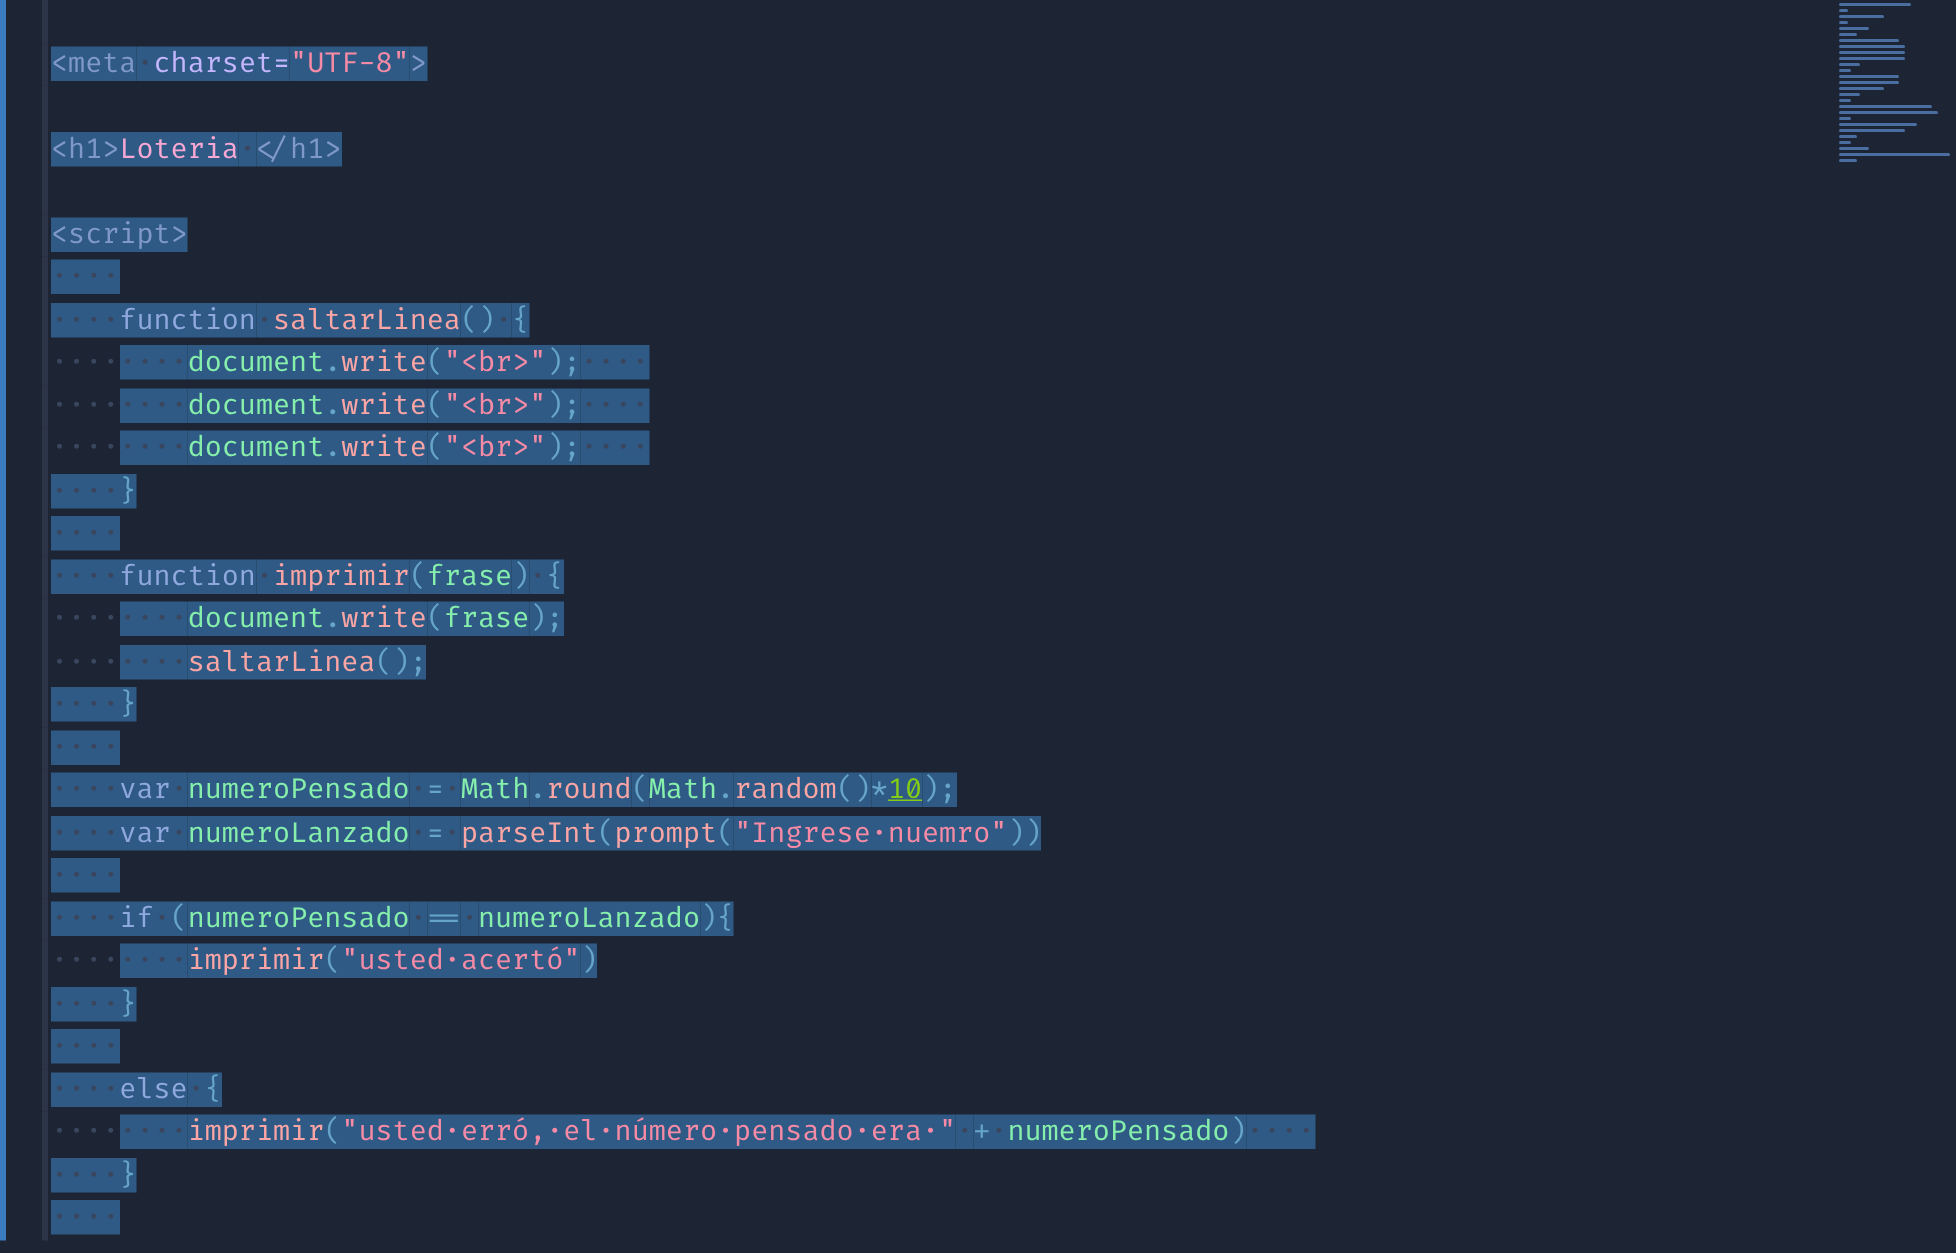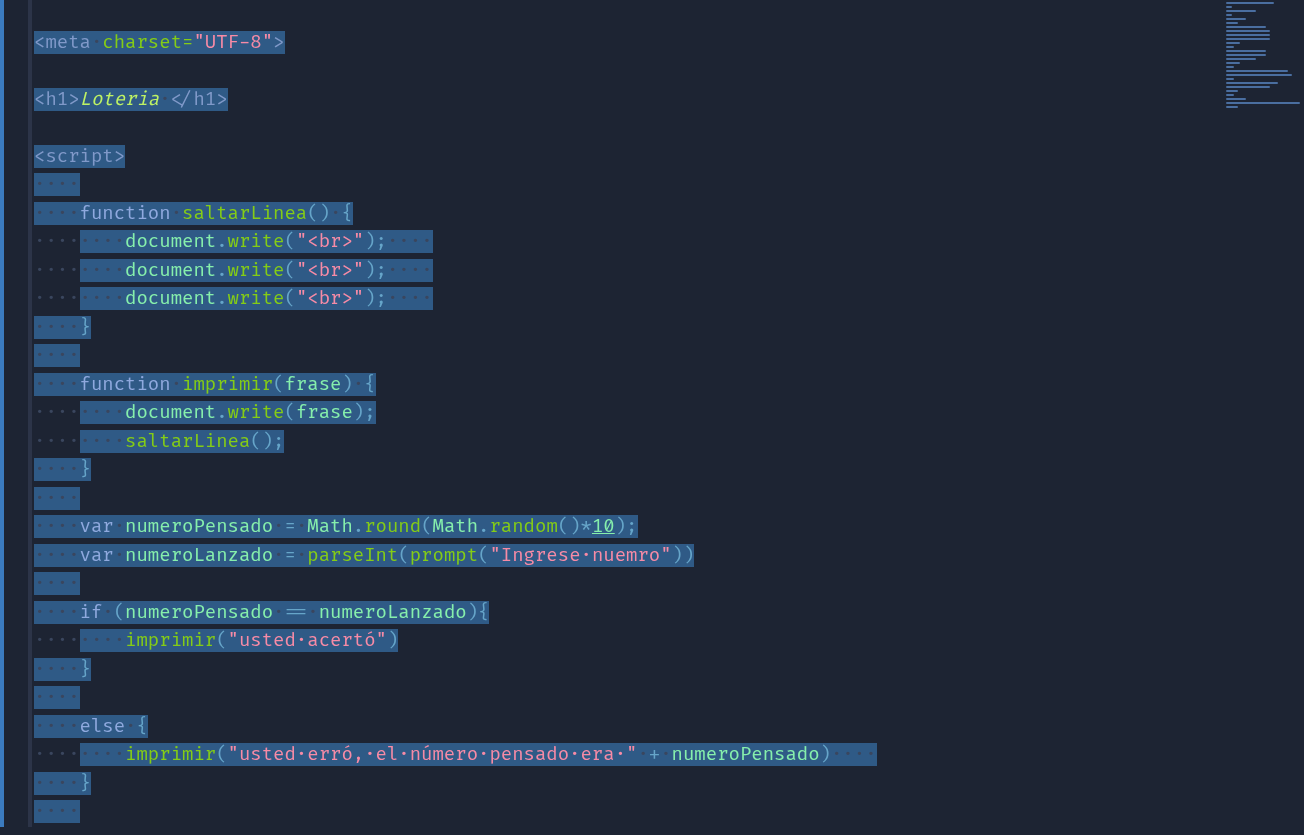--- a/index.html
+++ b/index.html
@@ -33,29 +33,29 @@
   .code-line {
     height: 28.5px;
     position: relative;
   }
   .sel {
     background: #2f5a86;
     border-radius: 0;
   }
   
   .tag    { color: #8099c9; }      
-  .attr   { color: #84cc16; }      
+  .attr   { color: #c4b5fd; }      
   .str    { color: #f78ba6; }      
   .kw     { color: #8fa9de; }      
-  .fn     { color: #84cc16; }      
+  .fn     { color: #fca5a5; }      
   .punct  { color: #66a5c9; }      
   .op     { color: #66a5c9; }
   .ident  { color: #86efac; }      
-  .txt    { color: #bef264; font-style: italic; }
-  .num    { color: #86efac; text-decoration: underline; }
+  .txt    { color: #f9a8d4; }
+  .num    { color: #84cc16; text-decoration: underline; }
   .ws     { color: #3a465e; }      
 
   
   .minimap {
     position: absolute;
     top: 0; right: 0;
     width: 82px; height: 48px;
     background: #1d2433;
     padding: 2px 4px;
   }

